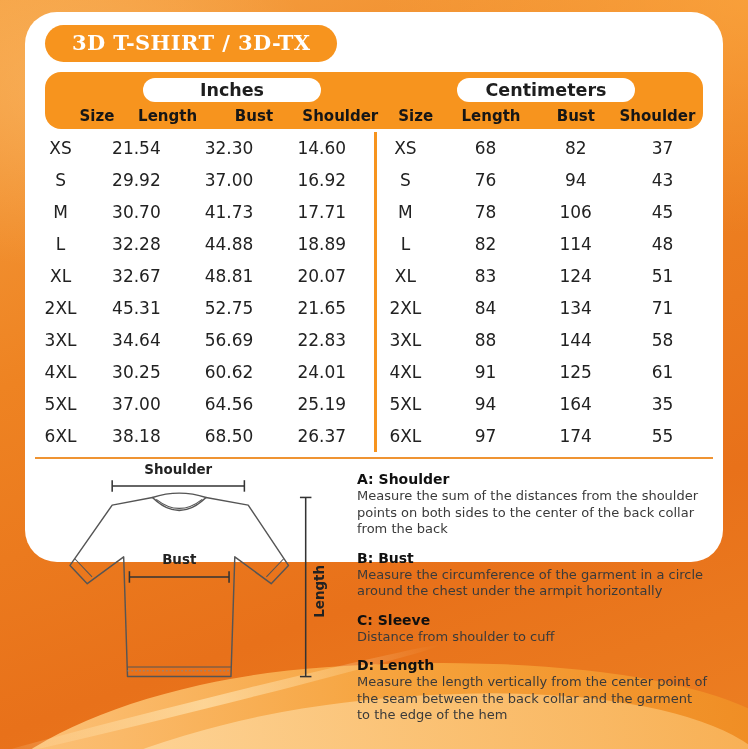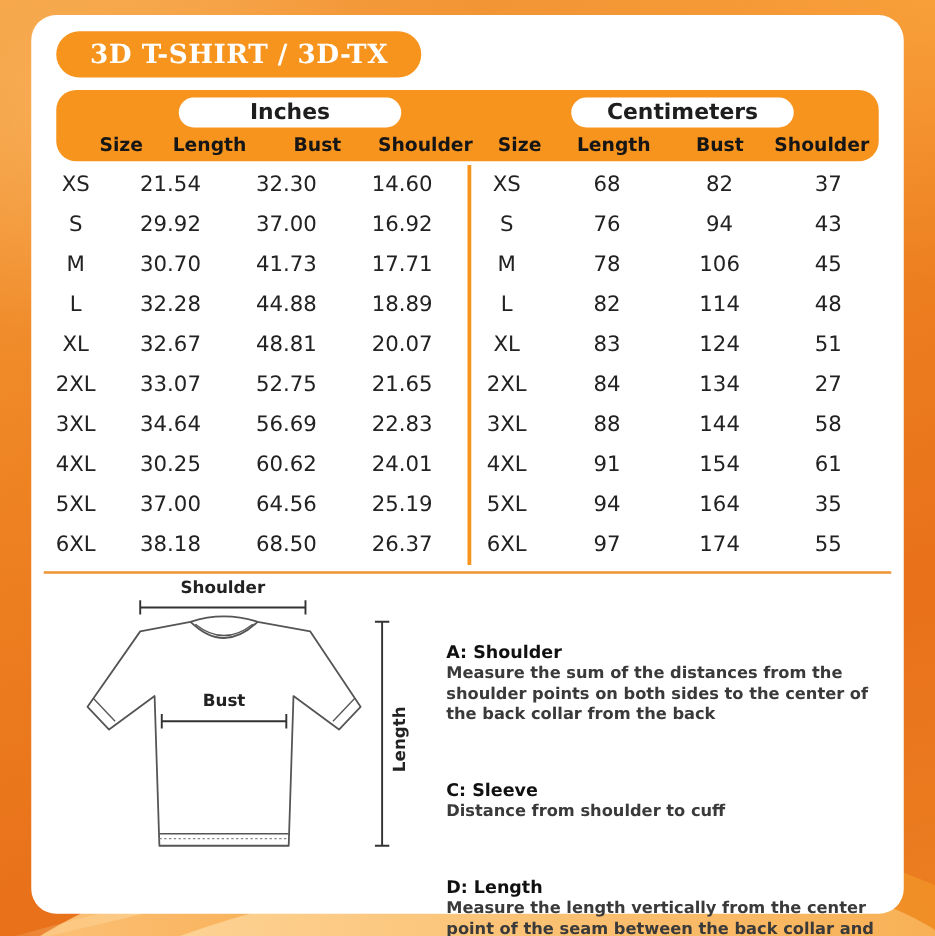--- a/index.html
+++ b/index.html
@@ -21,22 +21,22 @@
       background:linear-gradient(95deg,#ffd190,#f7a63d 55%,#ef8c21);
       border-radius:45% 55% 0 0 / 90% 70% 0 0;transform:rotate(-4deg);opacity:.9;}
   .w2{left:-70px;right:-30px;bottom:-128px;height:175px;
       background:linear-gradient(90deg,#ffe2b2,#f9b55b);
       border-radius:50% 50% 0 0 / 100% 80% 0 0;transform:rotate(-7deg);opacity:.85;}
   .w3{left:-40px;right:300px;bottom:40px;height:10px;
       background:linear-gradient(90deg,rgba(255,230,180,.0),rgba(255,230,180,.65),rgba(255,230,180,0));
       border-radius:50%;transform:rotate(-14deg);}
 
   .card{
-    position:absolute;left:25px;top:12px;width:698px;height:719px;
-    background:#fff;border-radius:20px;z-index:1;
+    position:absolute;left:25px;top:12px;width:698px;height:550px;
+    background:#fff;border-radius:32px;z-index:1;
   }
   .title-pill{
     display:inline-block;margin:13px 0 0 20px;
     background:var(--accent);color:#fff;
     padding:5px 27px 7px;border-radius:24px;
     font-family:"DejaVu Serif", serif;font-weight:700;font-size:21px;letter-spacing:.4px;
   }
   .header-bar{
     margin:10px 20px 0;height:57px;background:var(--accent);
     border-radius:16px;display:flex;padding-left:30px;
@@ -53,23 +53,23 @@
   .tbody{display:flex;margin:3px 12px 0;height:320px;}
   .tbody .half.cm-side{border-left:3px solid var(--accent);}
   .row{display:grid;height:32px;align-items:center;text-align:center;
     font-size:17px;font-weight:500;color:#222;}
   .hr{margin:5px 10px 0;border-top:2px solid #ef9433;}
   .reminder{margin-top:8px;text-align:center;font-size:14.5px;font-weight:700;
     color:#101010;line-height:19px;}
   .bottom{display:flex;margin:3px 0 0 26px;}
   .tshirt-wrap{width:292px;flex:none;}
   .defs{padding:8px 14px 0 14px;width:380px;}
-  .def{margin-bottom:11px;margin-top:43px;}
+  .def{margin-bottom:11px;}
   .def .term{font-size:14px;font-weight:700;color:#101010;line-height:18px;}
-  .def .desc{font-size:13px;font-weight:700;color:#3a3a3a;line-height:16.5px;}
+  .def .desc{font-size:13px;font-weight:400;color:#3a3a3a;line-height:16.5px;}
   svg text{font-family:"DejaVu Sans", sans-serif;}
 </style>
 </head>
 <body>
 
 <div class="wave w1"></div>
 <div class="wave w2"></div>
 <div class="wave w3"></div>
 
 <div class="card">
@@ -136,21 +136,21 @@
 
         <div class="row g-in">
           <span>XL</span>
           <span>32.67</span>
           <span>48.81</span>
           <span>20.07</span>
         </div>
 
         <div class="row g-in">
           <span>2XL</span>
-          <span>33.07</span>
+          <span>45.31</span>
           <span>52.75</span>
           <span>21.65</span>
         </div>
 
         <div class="row g-in">
           <span>3XL</span>
           <span>34.64</span>
           <span>56.69</span>
           <span>22.83</span>
         </div>
@@ -211,34 +211,34 @@
           <span>XL</span>
           <span>83</span>
           <span>124</span>
           <span>51</span>
         </div>
 
         <div class="row g-cm">
           <span>2XL</span>
           <span>84</span>
           <span>134</span>
-          <span>27</span>
+          <span>71</span>
         </div>
 
         <div class="row g-cm">
           <span>3XL</span>
           <span>88</span>
           <span>144</span>
           <span>58</span>
         </div>
 
         <div class="row g-cm">
           <span>4XL</span>
           <span>91</span>
-          <span>154</span>
+          <span>125</span>
           <span>61</span>
         </div>
 
         <div class="row g-cm">
           <span>5XL</span>
           <span>94</span>
           <span>164</span>
           <span>35</span>
         </div>
 
@@ -291,20 +291,24 @@
         <text x="281" y="135" text-anchor="middle" font-size="14" font-weight="600" fill="#222" transform="rotate(-90 281 135)">Length</text>
       </svg>
     </div>
 
     <div class="defs">
       <div class="def">
         <div class="term">A: Shoulder</div>
         <div class="desc">Measure the sum of the distances from the shoulder points on both sides to the center of the back collar from the back</div>
       </div>
       <div class="def">
+        <div class="term">B: Bust</div>
+        <div class="desc">Measure the circumference of the garment in a circle around the chest under the armpit horizontally</div>
+      </div>
+      <div class="def">
         <div class="term">C: Sleeve</div>
         <div class="desc">Distance from shoulder to cuff</div>
       </div>
       <div class="def">
         <div class="term">D: Length</div>
         <div class="desc">Measure the length vertically from the center point of the seam between the back collar and the garment to the edge of the hem</div>
       </div>
     </div>
   </div>
 

